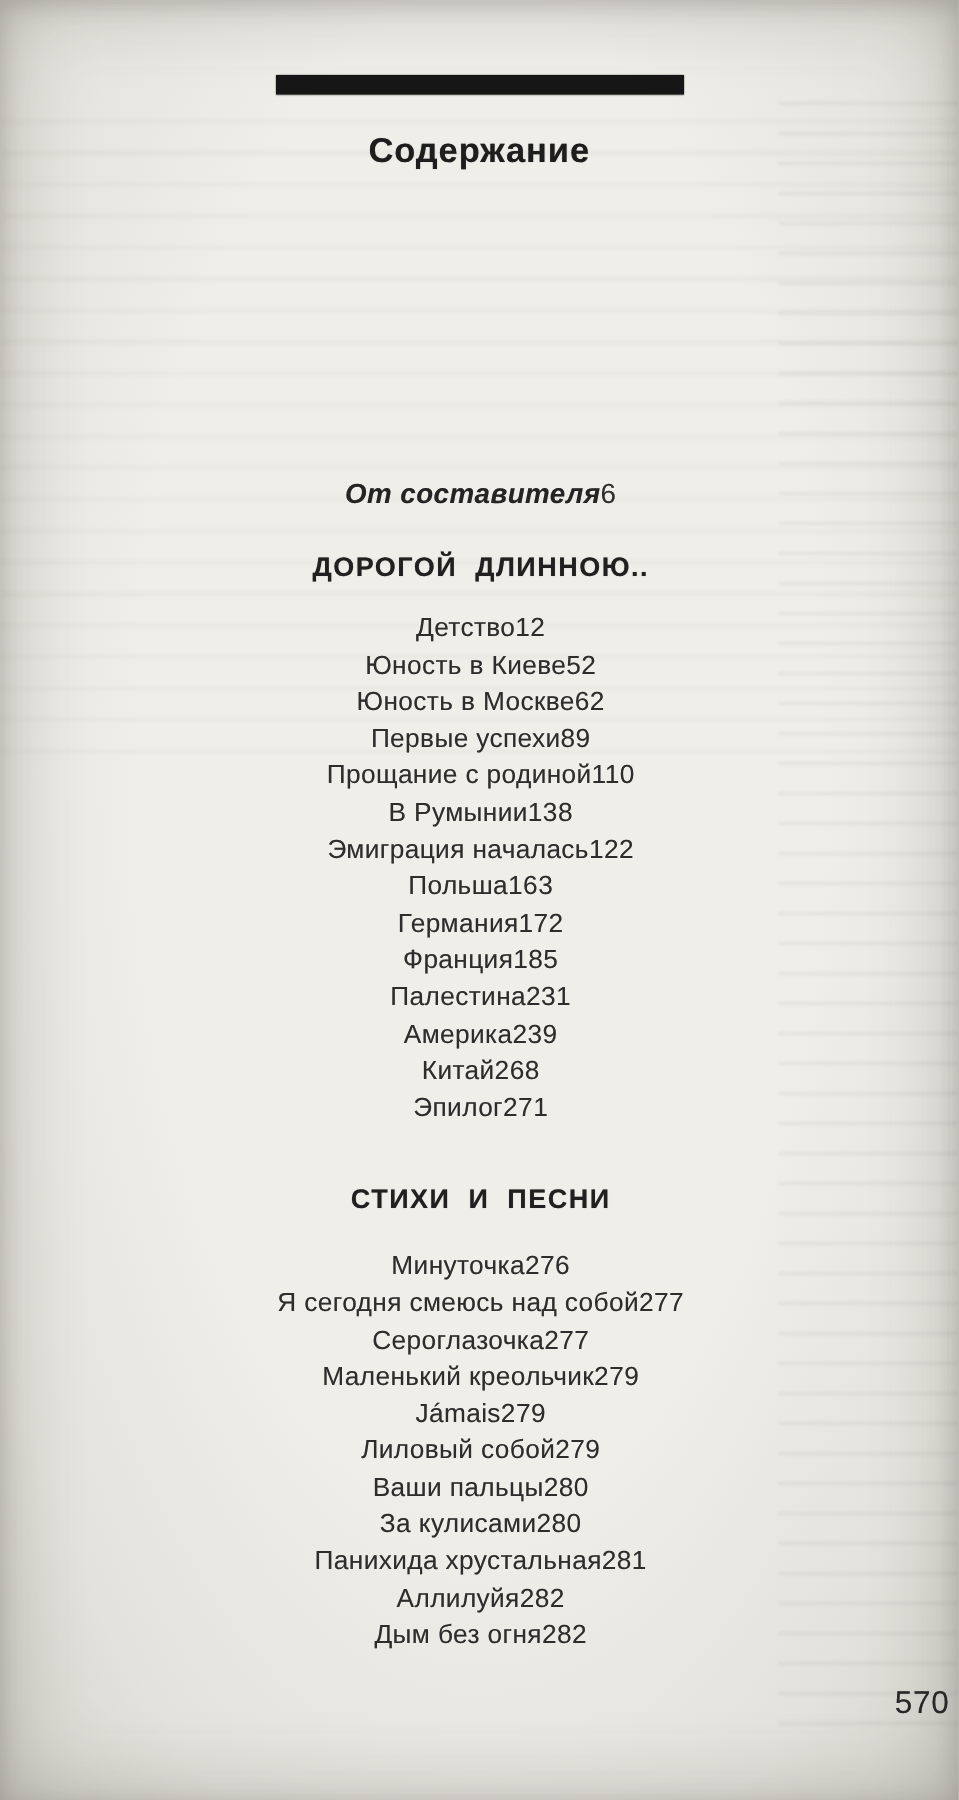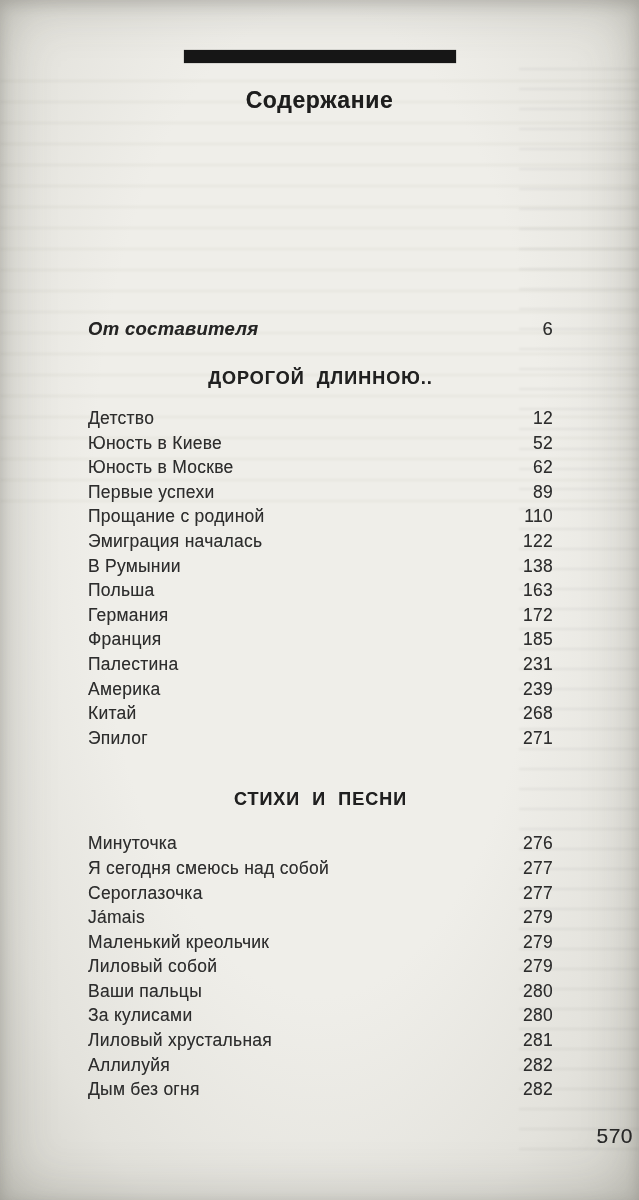--- a/index.html
+++ b/index.html
@@ -54,21 +54,21 @@
     font-weight: 700;
     letter-spacing: 0.6px;
     color: #1d1d1d;
     text-shadow: 0 0 0.5px rgba(20,20,20,0.5);
   }
   .content {
     margin: 0 86px 0 88px; 
   }
   .entry-row {
     display: flex;
-    justify-content: space-between;
+    justify-content: center;
     align-items: baseline;
     line-height: 24.6px;
     font-size: 17.5px;
     color: #2d2d2d;
     text-shadow: 0 0 0.4px rgba(30,30,30,0.35);
   }
   .front-row {
     margin-top: 202px;
     font-size: 18.5px;
     line-height: 26px;
@@ -153,26 +153,26 @@
             </div>
             <div class="entry-row">
               <span class="entry-label">Первые успехи</span>
               <span class="entry-page">89</span>
             </div>
             <div class="entry-row">
               <span class="entry-label">Прощание с родиной</span>
               <span class="entry-page">110</span>
             </div>
             <div class="entry-row">
+              <span class="entry-label">В Румынии</span>
+              <span class="entry-page">138</span>
+            </div>
+            <div class="entry-row">
               <span class="entry-label">Эмиграция началась</span>
               <span class="entry-page">122</span>
-            </div>
-            <div class="entry-row">
-              <span class="entry-label">В Румынии</span>
-              <span class="entry-page">138</span>
             </div>
             <div class="entry-row">
               <span class="entry-label">Польша</span>
               <span class="entry-page">163</span>
             </div>
             <div class="entry-row">
               <span class="entry-label">Германия</span>
               <span class="entry-page">172</span>
             </div>
             <div class="entry-row">
@@ -206,41 +206,41 @@
             </div>
             <div class="entry-row">
               <span class="entry-label">Я сегодня смеюсь над собой</span>
               <span class="entry-page">277</span>
             </div>
             <div class="entry-row">
               <span class="entry-label">Сероглазочка</span>
               <span class="entry-page">277</span>
             </div>
             <div class="entry-row">
+              <span class="entry-label">Маленький креольчик</span>
+              <span class="entry-page">279</span>
+            </div>
+            <div class="entry-row">
               <span class="entry-label">Jámais</span>
               <span class="entry-page">279</span>
             </div>
             <div class="entry-row">
-              <span class="entry-label">Маленький креольчик</span>
-              <span class="entry-page">279</span>
-            </div>
-            <div class="entry-row">
               <span class="entry-label">Лиловый собой</span>
               <span class="entry-page">279</span>
             </div>
             <div class="entry-row">
               <span class="entry-label">Ваши пальцы</span>
               <span class="entry-page">280</span>
             </div>
             <div class="entry-row">
               <span class="entry-label">За кулисами</span>
               <span class="entry-page">280</span>
             </div>
             <div class="entry-row">
-              <span class="entry-label">Лиловый хрустальная</span>
+              <span class="entry-label">Панихида хрустальная</span>
               <span class="entry-page">281</span>
             </div>
             <div class="entry-row">
               <span class="entry-label">Аллилуйя</span>
               <span class="entry-page">282</span>
             </div>
             <div class="entry-row">
               <span class="entry-label">Дым без огня</span>
               <span class="entry-page">282</span>
             </div>

